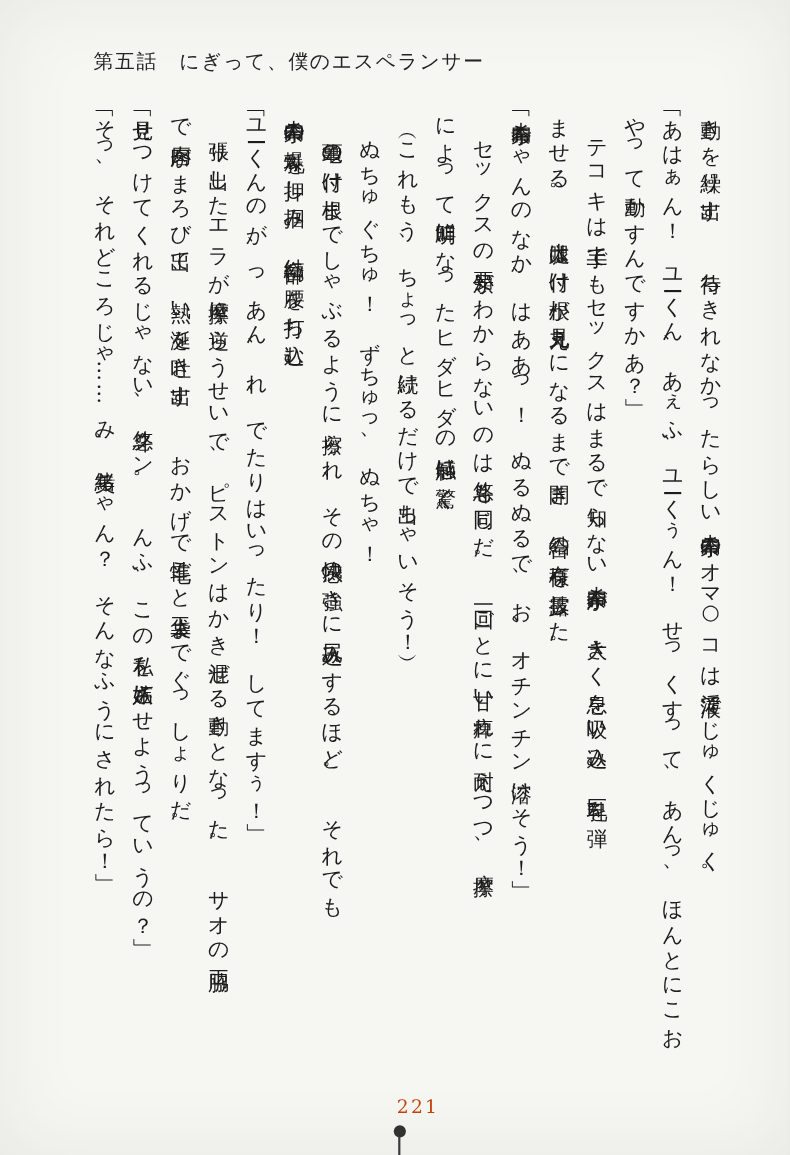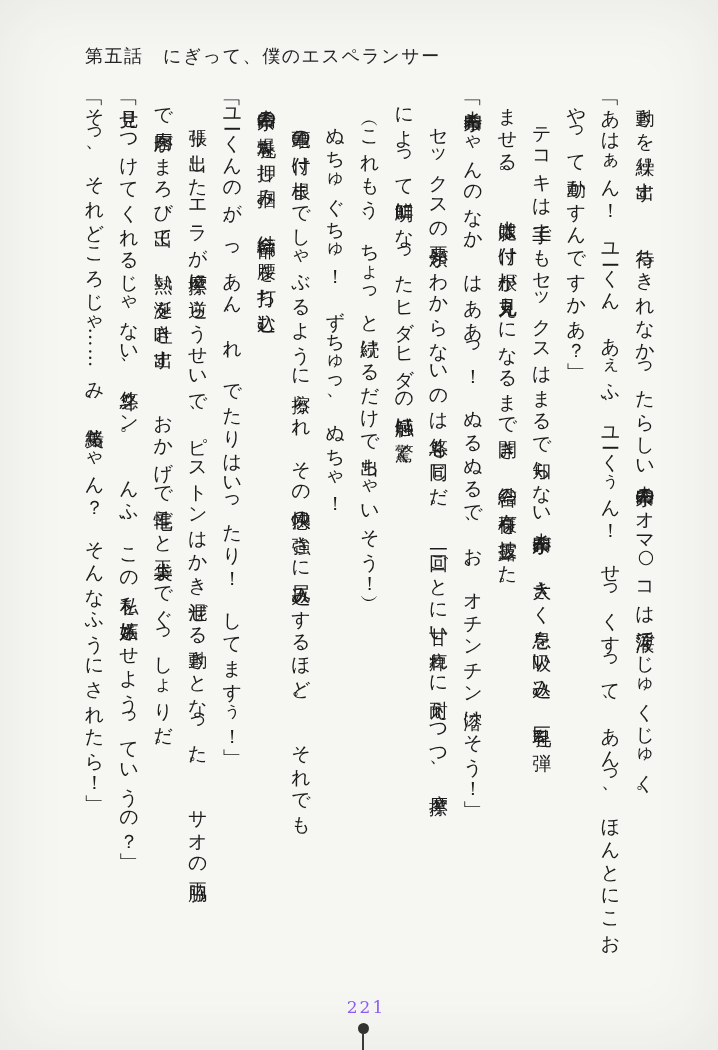--- a/index.html
+++ b/index.html
@@ -36,26 +36,26 @@
     font-size: 19px;
     letter-spacing: 1.7px;
     color: #1c1c1c;
   }
   .text-line {
     line-height: 34.4px;   
     white-space: nowrap;
   }
   .page-number {
     position: absolute;
-    left: 366px;
+    left: 380px;
     top: 997px;
     transform: translateX(-50%);
     font-size: 17px;
     letter-spacing: 2px;
-    color: #8b5cf6;
+    color: #c2410c;
     font-family: "DejaVu Serif", "Liberation Serif", serif;
   }
   .pin-ornament {
     position: absolute;
     left: 363px;
     top: 1023px;
     width: 0;
     height: 0;
   }
   .pin-dot {

